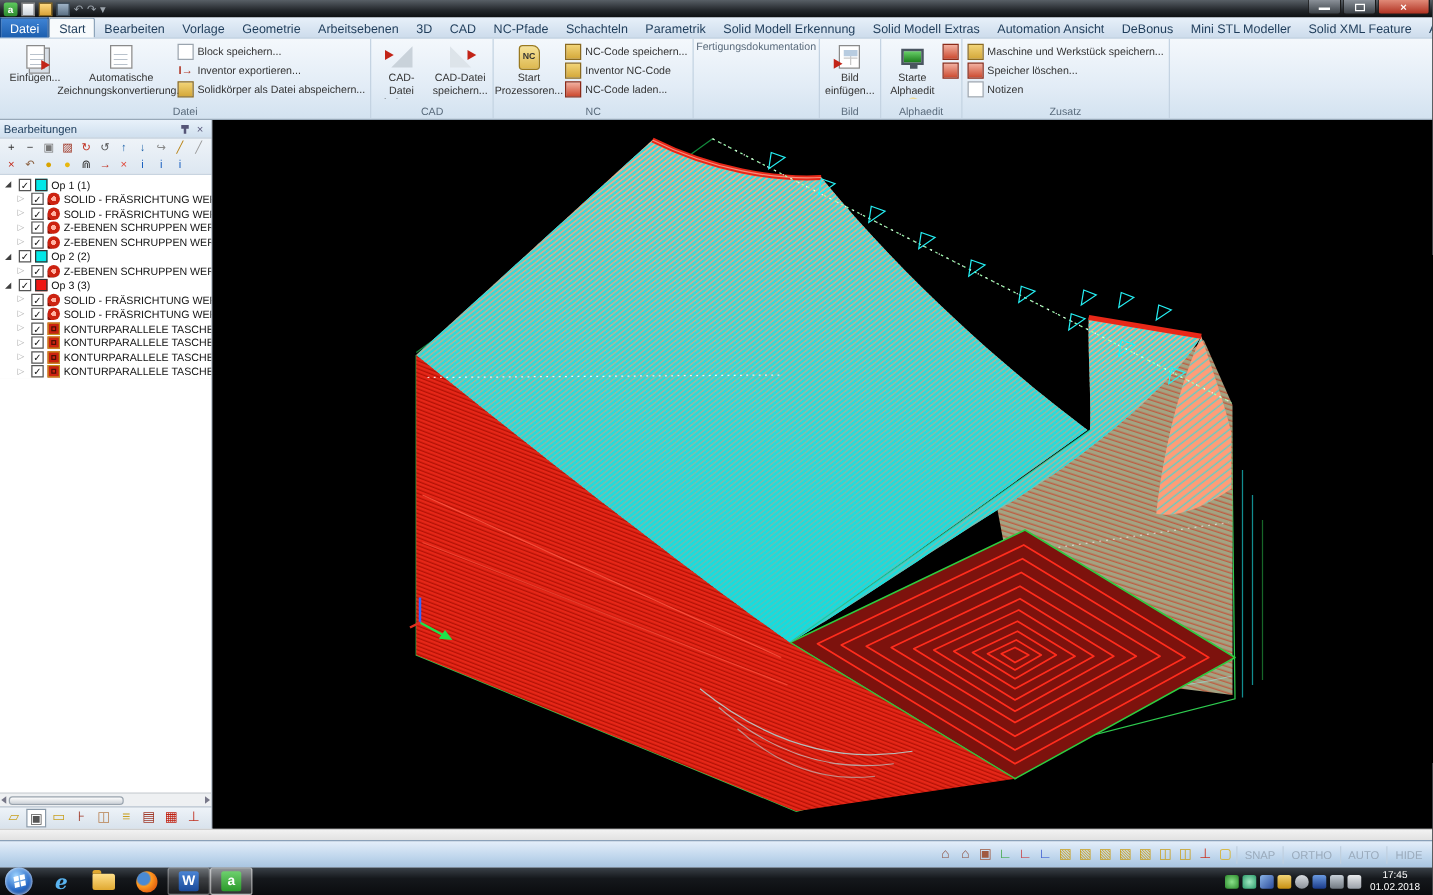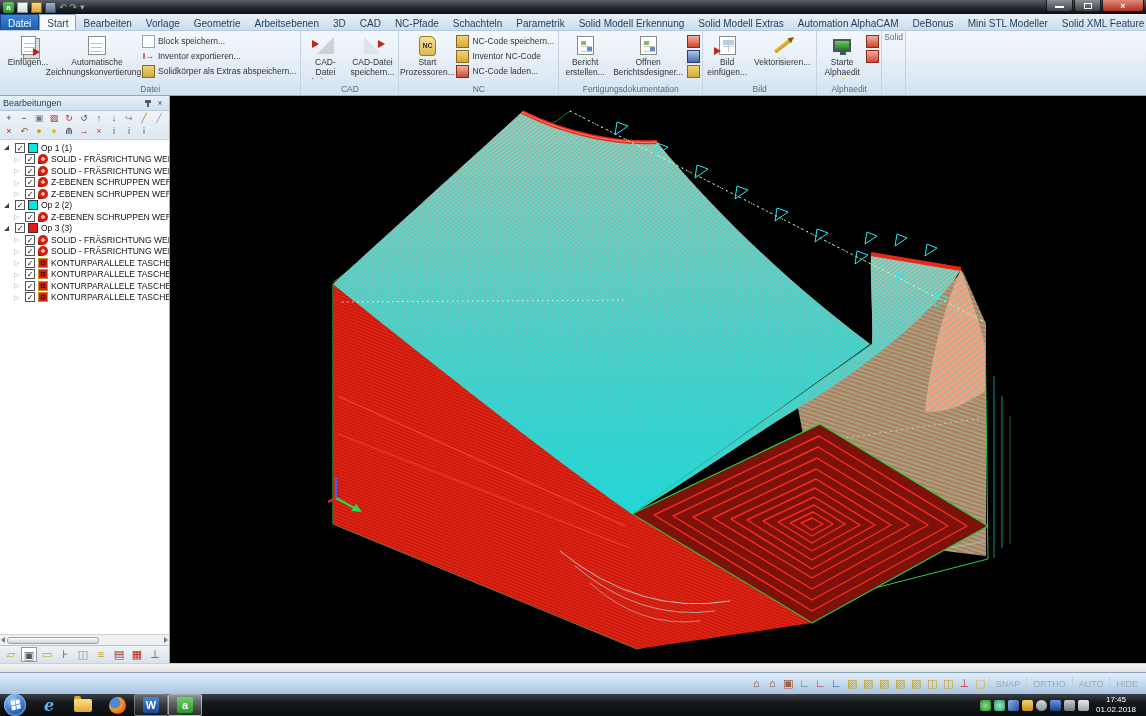--- a/index.html
+++ b/index.html
@@ -195,21 +195,21 @@
         <span class="tab">NC-Pfade</span>
 
         <span class="tab">Schachteln</span>
 
         <span class="tab">Parametrik</span>
 
         <span class="tab">Solid Modell Erkennung</span>
 
         <span class="tab">Solid Modell Extras</span>
 
-        <span class="tab">Automation AlphaCAM</span>
+        <span class="tab">Automation Ansicht</span>
 
         <span class="tab">DeBonus</span>
 
         <span class="tab">Mini STL Modeller</span>
 
         <span class="tab">Solid XML Feature</span>
 
         <span class="tab">Add-Ins/Makros</span>
       </div>
 
@@ -236,21 +236,21 @@
           <div class="rsmall">
             <span class="si"></span>
             <span>Block speichern...</span>
           </div>
           <div class="rsmall">
             <span class="si si-text">I→</span>
             <span>Inventor exportieren...</span>
           </div>
           <div class="rsmall">
             <span class="si si-gold"></span>
-            <span>Solidkörper als Extras abspeichern...</span>
+            <span>Solidkörper als Datei abspeichern...</span>
           </div>
         </div>
       </div>
       <div class="rlabel">Datei</div>
     </div>
 
     <div class="rgroup">
       <div class="rbody">
         <div class="rbig" style="width:44px">
           <span class="ic ic-cad ic-cadload">
@@ -290,57 +290,32 @@
           <div class="rsmall">
             <span class="si si-red"></span>
             <span>NC-Code laden...</span>
           </div>
         </div>
       </div>
       <div class="rlabel">NC</div>
     </div>
 
     <div class="rgroup">
-      <div class="rbody">
-        <div class="rbig" style="width:48px">
-          <span class="ic">
-              <span class="gridsheet"></span>
-            </span>
-          <span class="rtext">Bericht erstellen...</span>
-        </div>
-        <div class="rbig" style="width:76px">
-          <span class="ic">
-              <span class="gridsheet"></span>
-            </span>
-          <span class="rtext">Öffnen Berichtsdesigner...</span>
-        </div>
-        <div class="iconcol">
-          <span class="si si-red"></span>
-          <span class="si si-blue"></span>
-          <span class="si si-gold"></span>
-        </div>
-      </div>
       <div class="rlabel">Fertigungsdokumentation</div>
     </div>
 
     <div class="rgroup">
       <div class="rbody">
         <div class="rbig" style="width:44px">
           <span class="ic ic-image">
               <span class="gridsheet"></span>
               <i class="ar"></i>
             </span>
           <span class="rtext">Bild einfügen...</span>
         </div>
-        <div class="rbig" style="width:64px">
-          <span class="ic">
-              <span class="pencil"></span>
-            </span>
-          <span class="rtext">Vektorisieren...</span>
-        </div>
       </div>
       <div class="rlabel">Bild</div>
     </div>
 
     <div class="rgroup">
       <div class="rbody">
         <div class="rbig" style="width:46px">
           <span class="ic">
               <span class="monitor"></span>
             </span>
@@ -348,21 +323,37 @@
         </div>
         <div class="iconcol">
           <span class="si si-red"></span>
           <span class="si si-red"></span>
         </div>
       </div>
       <div class="rlabel">Alphaedit</div>
     </div>
 
     <div class="rgroup">
-      <div class="rlabel">Solid</div>
+      <div class="rbody">
+        <div class="smallcol">
+          <div class="rsmall">
+            <span class="si si-gold"></span>
+            <span>Maschine und Werkstück speichern...</span>
+          </div>
+          <div class="rsmall">
+            <span class="si si-red"></span>
+            <span>Speicher löschen...</span>
+          </div>
+          <div class="rsmall">
+            <span class="si"></span>
+            <span>Notizen</span>
+          </div>
+        </div>
+      </div>
+      <div class="rlabel">Zusatz</div>
     </div>
 
 
   </div>
 
   <div class="main">
 
     <div class="panel">
       <div class="phead">
         <span>Bearbeitungen</span>

